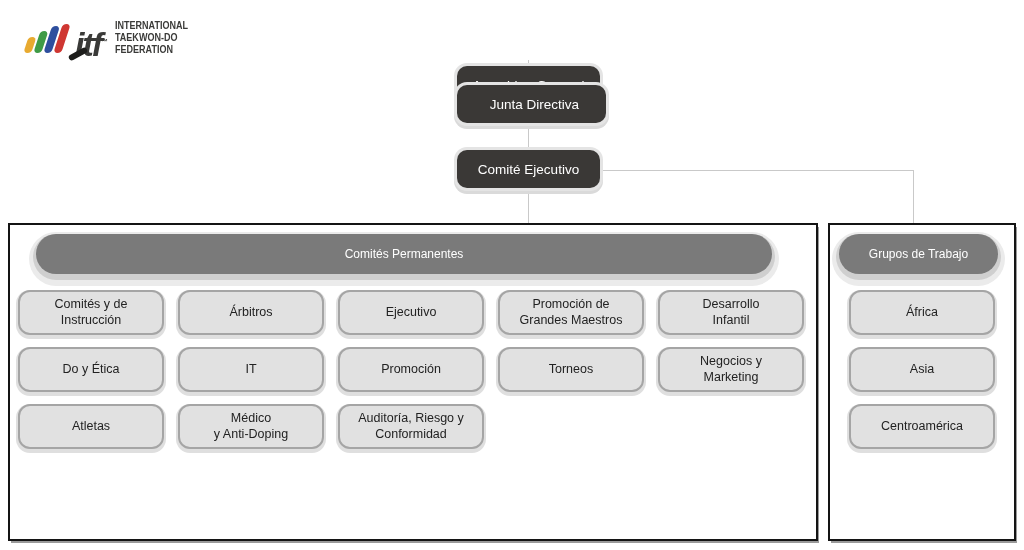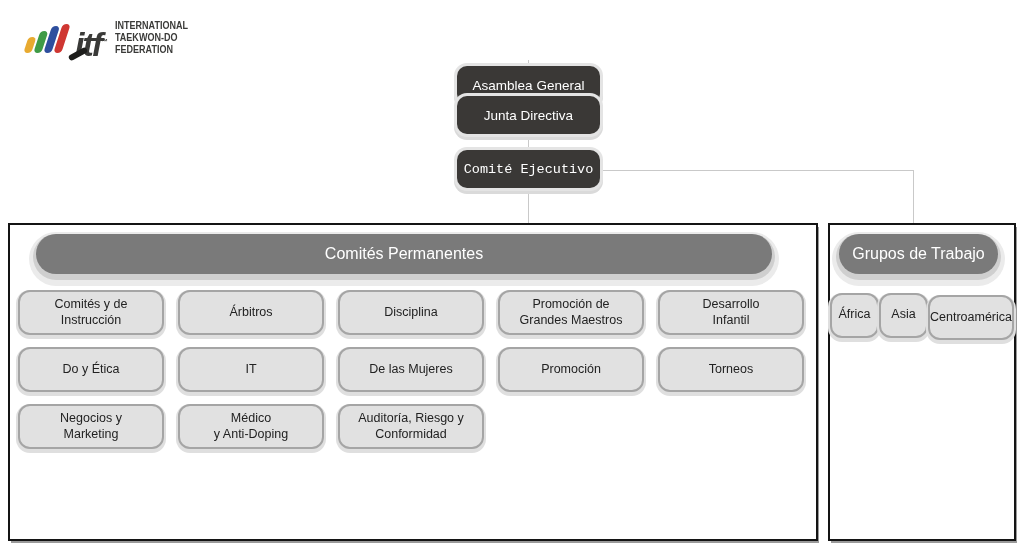--- a/index.html
+++ b/index.html
@@ -29,37 +29,37 @@
   
   .conn { position:absolute; background:#c9c9c9; }
 
   
   .panel { position:absolute; top:223px; background:#ffffff; border:2px solid #141414;
     box-sizing:border-box; box-shadow:2px 3px 0 -1px #9a9a9a; }
   .panel-left { left:8px; width:810px; height:318px; }
   .panel-right { left:828px; width:188px; height:318px; }
 
   .header-bar { height:40px; border-radius:20px; background:#7a7a7a; color:#ffffff;
-    display:flex; align-items:center; justify-content:center; font-size:16px;
+    display:flex; align-items:center; justify-content:center; font-size:12px;
     box-shadow:0 3px 0 3px #cfcfcf, 0 5px 0 7px #ebebeb; }
   .panel-left .header-bar { margin:9px 44px 0 26px; }
   .panel-right .header-bar { margin:9px 16px 0 9px;text-align:right; }
 
   .grid { display:grid; grid-template-columns:repeat(5, 146px); column-gap:14px; row-gap:12px;
     padding:16px 0 0 8px; }
 
   .node { height:45px; border-radius:12px; background:#e1e1e1; border:2px solid #a5a5a5;
     box-sizing:border-box; box-shadow:0 2px 0 2px #dfdfdf;
     display:flex; align-items:center; justify-content:center;
     text-align:center; font-size:12.5px; line-height:1.25; color:#222222; white-space:pre-line; }
   .node.r4 { }
 
-  .vlist { display:flex; flex-direction:row; align-items:center; padding-top:16px; }
+  .vlist { display:flex; flex-direction:column; align-items:center; padding-top:16px; }
   .vlist .node { width:146px; margin-bottom:12px; }
-  .vlist .node.last { margin-top:5px; }
+  .vlist .node.last { }
 </style>
 </head>
 <body>
 
 <div class="canvas">
 
   <div class="logo">
     <div class="logo-bars">
       <span class="logo-bar b0" style="background: rgb(232, 170, 48);"></span>
       <span class="logo-bar b1" style="background: rgb(63, 155, 70);"></span>
@@ -75,41 +75,41 @@
     </div>
   </div>
 
   <div class="conn" style="left:528px; top:60px; width:1px; height:25px;"></div>
   <div class="conn" style="left:528px; top:123px; width:1px; height:27px;"></div>
   <div class="conn" style="left:528px; top:188px; width:1px; height:35px;"></div>
   <div class="conn" style="left:600px; top:170px; width:313px; height:1px;"></div>
   <div class="conn" style="left:913px; top:170px; width:1px; height:53px;"></div>
 
   <div class="dark-node" style="top:22px;margin-top:44px;">Asamblea General</div>
-  <div class="dark-node" style="top:96px;">Junta Directiva</div>
-  <div class="dark-node" style="top:150px;font-family:Liberation Mono, monospace;">Comité Ejecutivo</div>
+  <div class="dark-node" style="top:85px;padding-left:6px;">Junta Directiva</div>
+  <div class="dark-node" style="top:150px;">Comité Ejecutivo</div>
 
   <div class="panel panel-left">
     <div class="header-bar">Comités Permanentes</div>
     <div class="grid">
       <div class="node">Comités y de
 Instrucción</div>
       <div class="node">Árbitros</div>
-      <div class="node">Disciplina</div>
+      <div class="node">Ejecutivo</div>
       <div class="node">Promoción de
 Grandes Maestros</div>
       <div class="node">Desarrollo
 Infantil</div>
       <div class="node">Do y Ética</div>
       <div class="node">IT</div>
-      <div class="node">De las Mujeres</div>
       <div class="node">Promoción</div>
       <div class="node">Torneos</div>
       <div class="node">Negocios y
 Marketing</div>
+      <div class="node">Atletas</div>
       <div class="node r4">Médico
 y Anti-Doping</div>
       <div class="node r4">Auditoría, Riesgo y
 Conformidad</div>
     </div>
   </div>
 
   <div class="panel panel-right">
     <div class="header-bar">Grupos de Trabajo</div>
     <div class="vlist">

